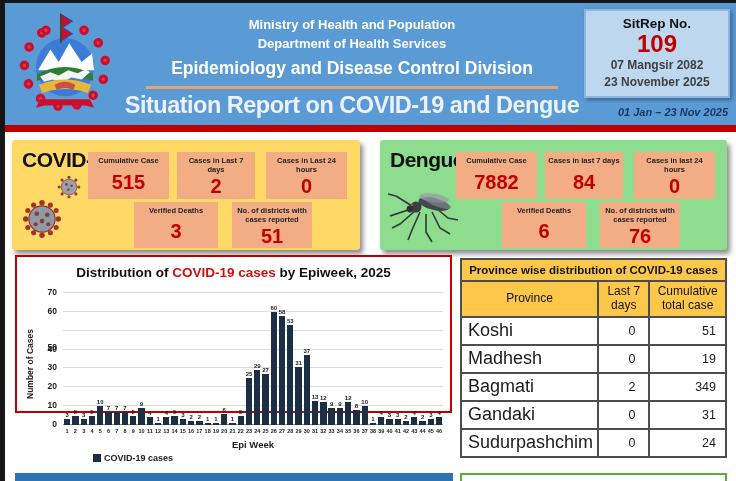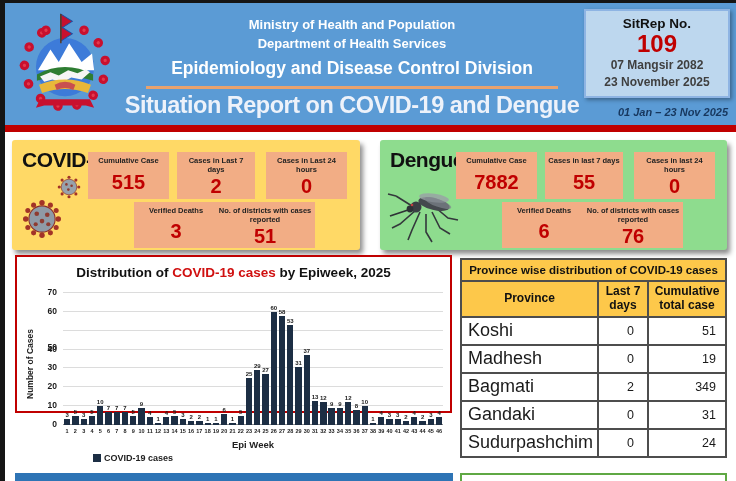--- a/index.html
+++ b/index.html
@@ -25,21 +25,21 @@
   
   .panel{position:absolute;top:137px;height:110px;border-radius:3px;box-shadow:3px 4px 5px rgba(0,0,0,.45);}
   .covid-panel{left:7px;width:348px;background:#FFD966;}
   .dengue-panel{left:375px;width:347px;background:#8EDC8E;}
   .panel-title{position:absolute;left:10px;top:8px;font-size:21px;font-weight:bold;color:#111;letter-spacing:-0.5px;}
   .stat-box{position:absolute;background:#F2AD85;display:flex;flex-direction:column;align-items:center;text-align:center;}
   .sb1{left:76px;top:12px;width:81px;height:47px}
   .sb2{left:165px;top:12px;width:78px;height:47px}
   .sb3{left:254px;top:12px;width:81px;height:47px}
   .sb4{left:122px;top:62px;width:84px;height:46px}
-  .sb5{left:203px;top:62px;width:100px;height:46px}
+  .sb5{left:220px;top:62px;width:80px;height:46px}
   .stat-label{font-size:7.5px;font-weight:bold;color:#222;padding:4px 3px 0 3px;line-height:1.2;}
   .stat-value{font-size:20px;font-weight:bold;color:#C00000;flex:1;display:flex;align-items:center;}
   .virus-small{position:absolute;left:44px;top:34px;width:26px;height:26px;}
   .virus-large{position:absolute;left:9px;top:58px;width:42px;height:42px;}
   .mosquito{position:absolute;left:2px;top:44px;width:82px;height:62px;}
 
   
   .chart-box{position:absolute;left:10px;top:252px;width:437px;height:158px;background:#fff;
              border:2px solid #C00000;box-sizing:border-box;}
   .chart-title{text-align:center;font-size:13.5px;font-weight:bold;color:#111;margin-top:8px;}
@@ -60,21 +60,21 @@
   .x-axis-title{position:absolute;left:46px;top:152px;width:380px;text-align:center;font-size:9.5px;font-weight:bold;color:#222;}
   .legend{position:absolute;left:76px;top:166px;display:flex;align-items:center;gap:3px;}
   .legend-swatch{width:8px;height:8px;background:#1C2E44;display:inline-block;}
   .legend-text{font-size:9px;font-weight:bold;color:#222;}
 
   
   .table-wrap{position:absolute;left:455px;top:255px;width:267px;}
   table.province{width:100%;border-collapse:collapse;border:2px solid #8b5cf6;}
   table.province th,table.province td{border:2px solid #4d4d4d;}
   .tbl-title{background:#FDC84A;font-size:11.5px;font-weight:bold;color:#111;text-align:center;padding:4px 2px;}
-  .tbl-head{background:#FDC84A;font-size:12px;font-weight:bold;color:#111;text-align:center;padding:3px 2px;line-height:1.15;}
+  .tbl-head{background:#FDC84A;font-size:12px;font-weight:normal;color:#111;text-align:center;padding:3px 2px;line-height:1.15;}
   td.c0{font-size:18px;color:#1a1a1a;text-align:left;padding:2.5px 4px 2.5px 6px;}
   td.c1{font-size:12.5px;color:#1a1a1a;text-align:right;padding:2.5px 13px 2.5px 2px;width:62px;}
   td.c2{font-size:12.5px;color:#1a1a1a;text-align:right;padding:2.5px 9px 2.5px 2px;width:78px;}
 
   
   .bottom-blue-bar{position:absolute;left:10px;top:470px;width:438px;height:12px;background:#2E74B5;}
   .bottom-green-box{position:absolute;left:455px;top:470px;width:267px;height:12px;background:#fff;
                     border:2px solid #5FA844;box-sizing:border-box;}
 </style>
 </head>
@@ -229,21 +229,21 @@
       <ellipse cx="52" cy="14" rx="15" ry="4.4" fill="#9aa0a6" opacity="0.8" transform="rotate(8 52 14)"></ellipse>
       <ellipse cx="56" cy="19" rx="14" ry="3.8" fill="#7e858c" opacity="0.7" transform="rotate(20 56 19)"></ellipse>
       <circle cx="30" cy="21" r="1.3" fill="#C04040"></circle>
     </svg>
     <div class="stat-box sb1">
       <div class="stat-label">Cumulative Case</div>
       <div class="stat-value">7882</div>
     </div>
     <div class="stat-box sb2">
       <div class="stat-label">Cases in last 7 days</div>
-      <div class="stat-value">55</div>
+      <div class="stat-value">84</div>
     </div>
     <div class="stat-box sb3">
       <div class="stat-label">Cases in last 24 hours</div>
       <div class="stat-value">0</div>
     </div>
     <div class="stat-box sb4">
       <div class="stat-label">Verified Deaths</div>
       <div class="stat-value">6</div>
     </div>
     <div class="stat-box sb5">

